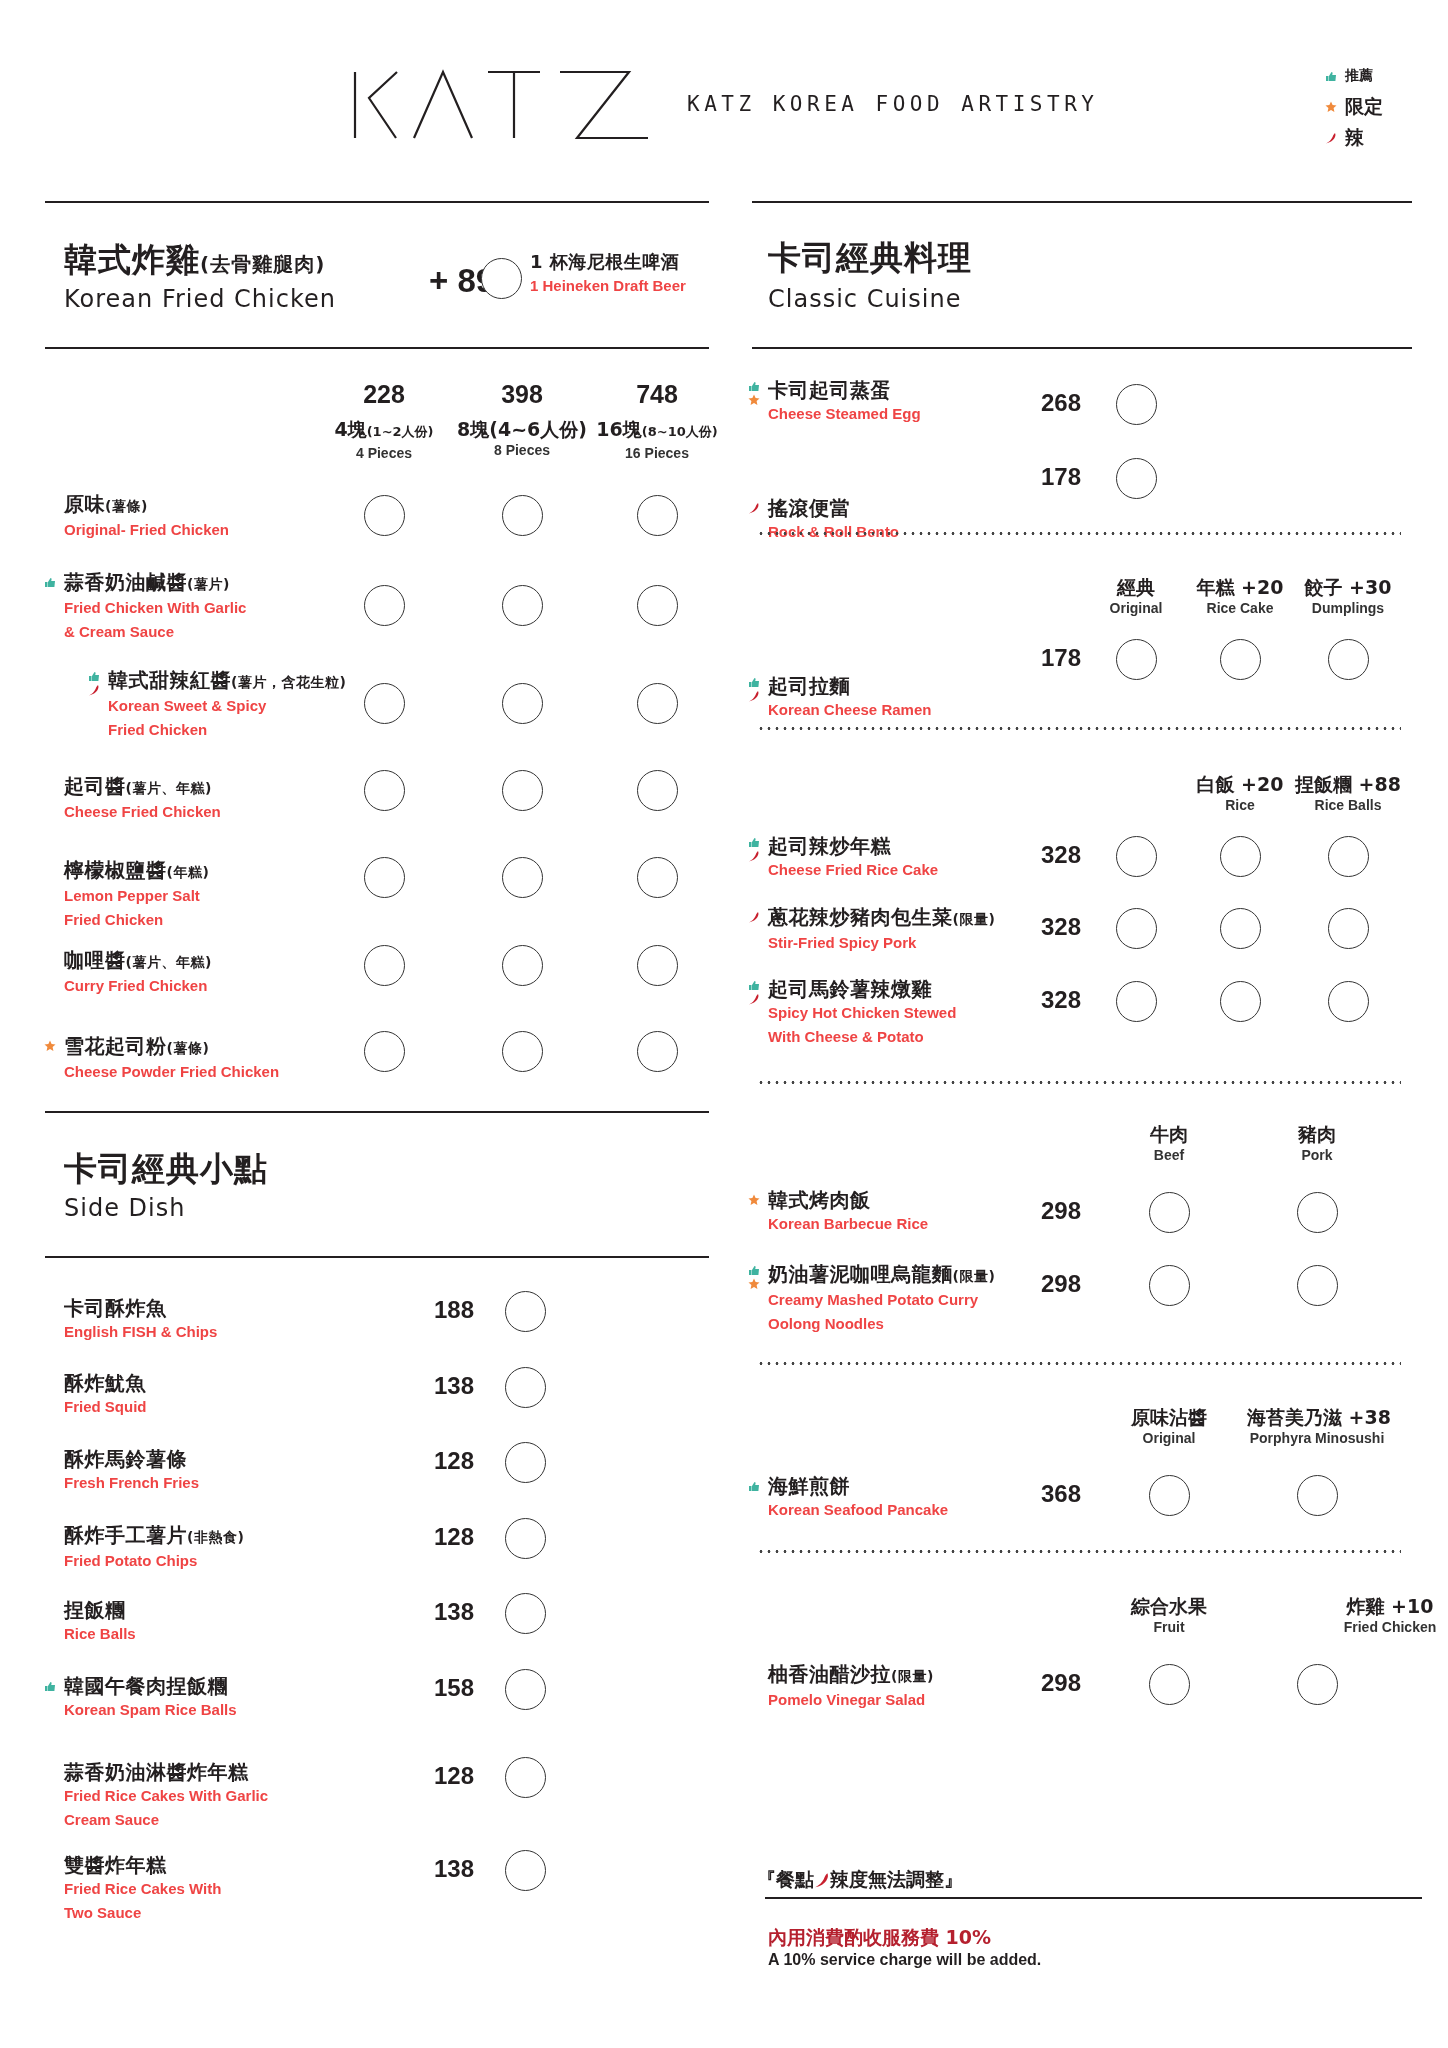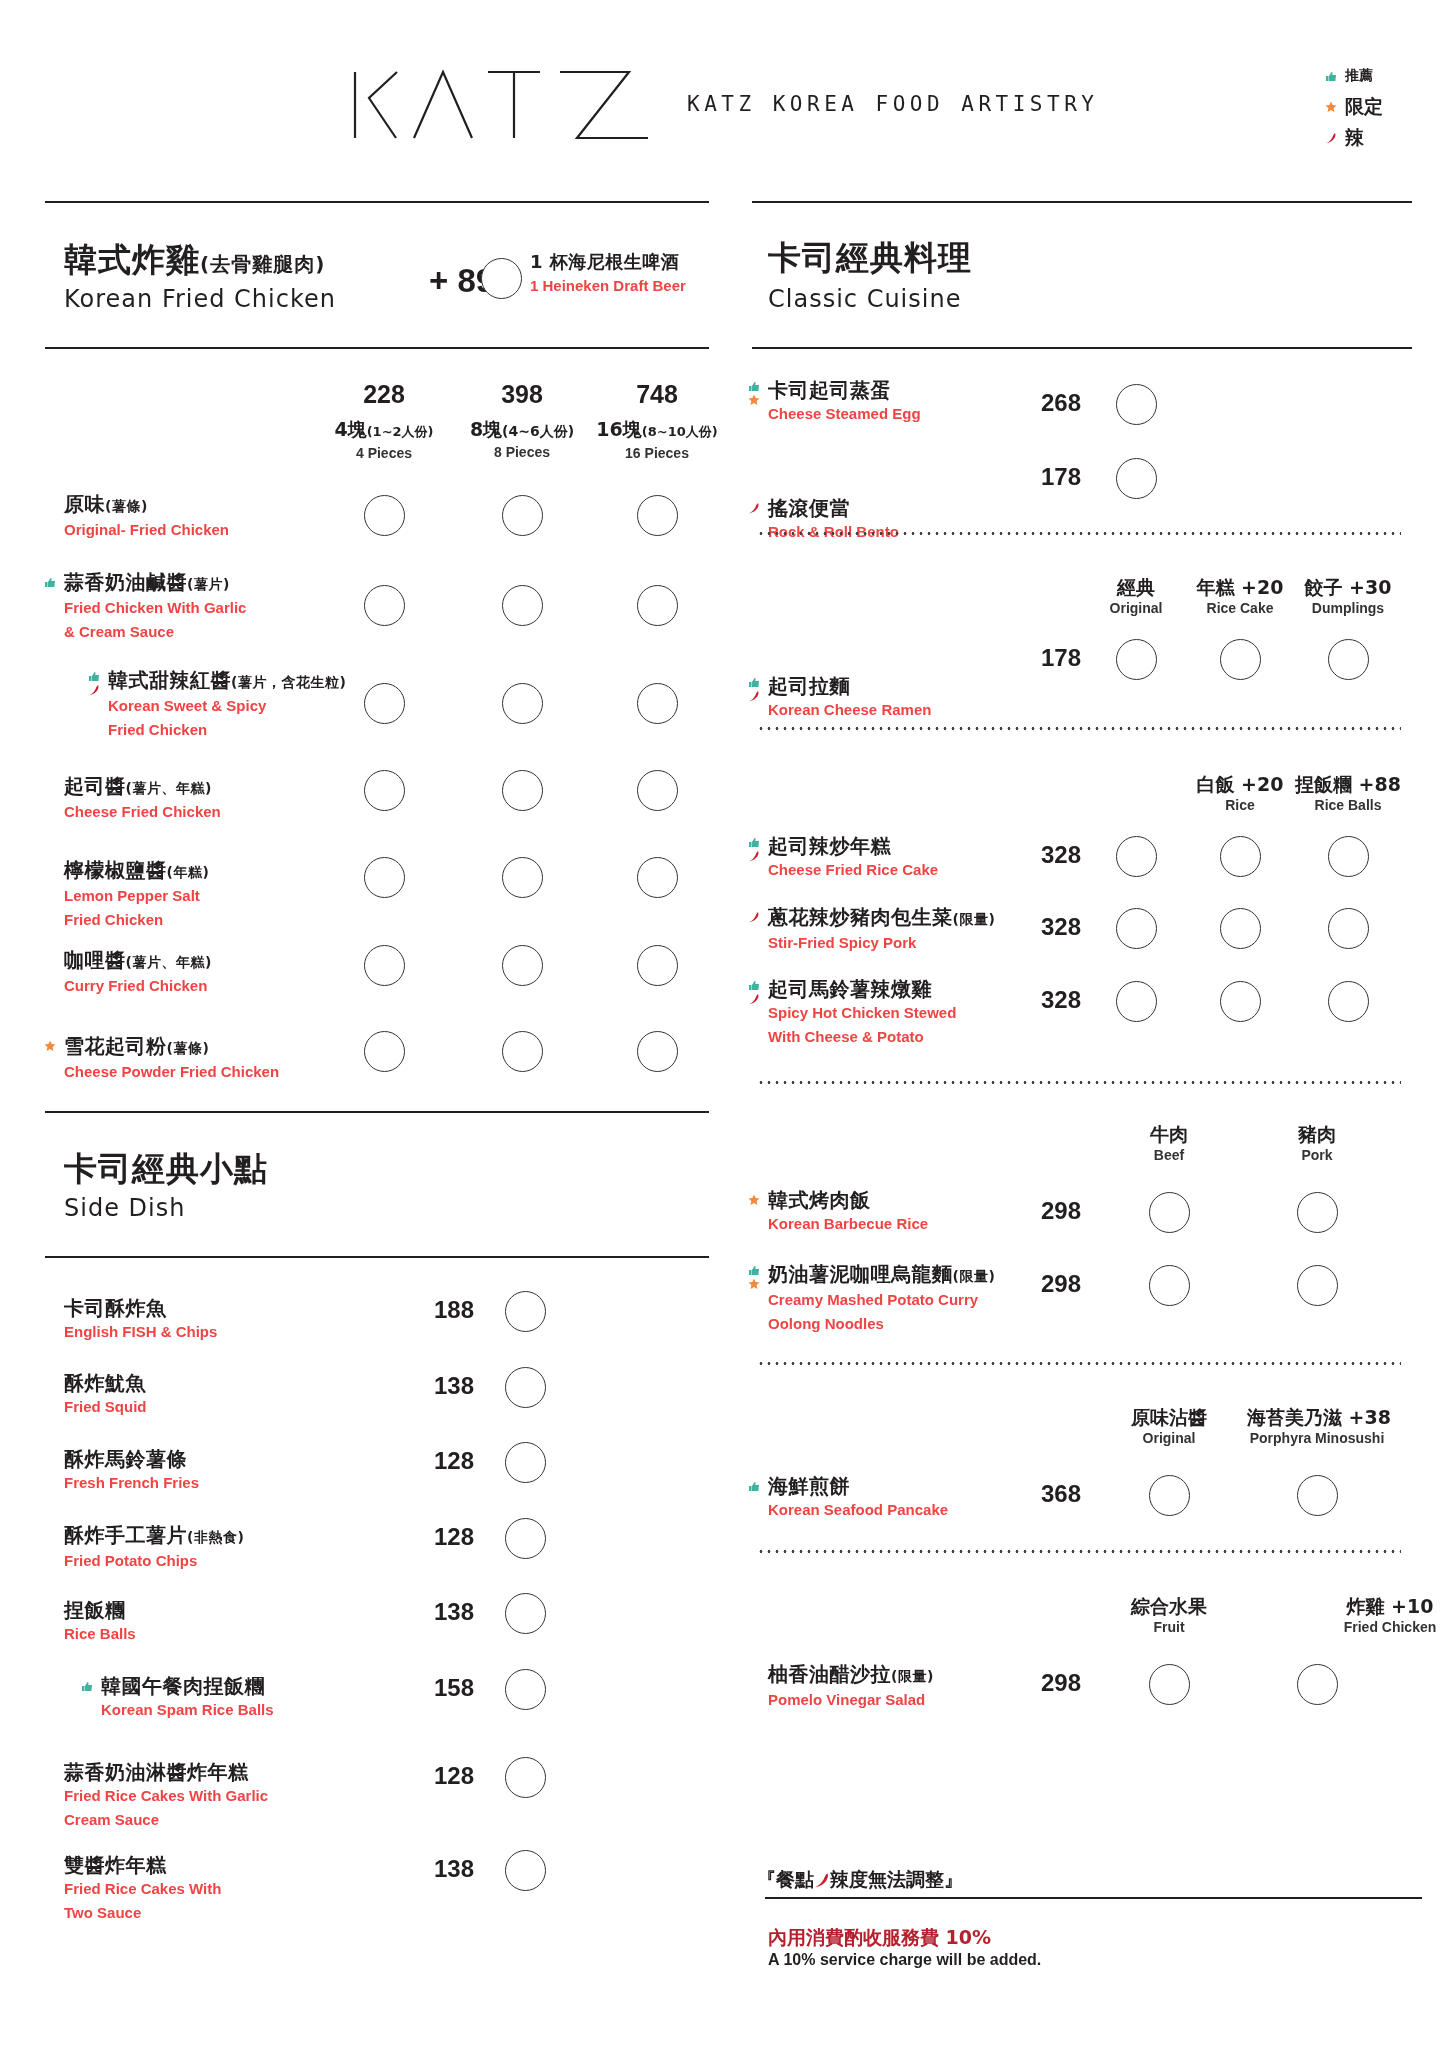--- a/index.html
+++ b/index.html
@@ -78,21 +78,21 @@
 <div class="hr" style="left:45px;top:347px;width:664px;"></div>
 
 <div id="fc-sizes">
     <div class="abs" style="left: 304px; top: 378px; width: 160px; text-align: center;">
       <div style="font-weight: bold; font-size: 25px; font-family: &quot;Liberation Sans&quot;, sans-serif; line-height: 32px;">228</div>
       <div style="font-weight: bold; font-size: 19px; line-height: 26px; margin-top: 6px; white-space: nowrap;"><span>4塊</span><small style="font-size: 13px;">(1~2人份)</small></div>
       <div style="font-weight: bold; font-size: 14px; line-height: 16px; color: rgb(51, 51, 51); font-family: &quot;Liberation Sans&quot;, sans-serif;">4 Pieces</div>
     </div>
     <div class="abs" style="left: 442px; top: 378px; width: 160px; text-align: center;">
       <div style="font-weight: bold; font-size: 25px; font-family: &quot;Liberation Sans&quot;, sans-serif; line-height: 32px;">398</div>
-      <div style="font-weight: bold; font-size: 19px; line-height: 26px; margin-top: 6px; white-space: nowrap;"><span>8塊</span><small style="font-size: 14px;">(4~6人份)</small></div>
+      <div style="font-weight: bold; font-size: 19px; line-height: 26px; margin-top: 6px; white-space: nowrap;"><span>8塊</span><small style="font-size: 19px;">(4~6人份)</small></div>
       <div style="font-weight: bold; font-size: 14px; line-height: 16px; color: rgb(51, 51, 51); font-family: &quot;Liberation Sans&quot;, sans-serif;">8 Pieces</div>
     </div>
     <div class="abs" style="left: 577px; top: 378px; width: 160px; text-align: center;">
       <div style="font-weight: bold; font-size: 25px; font-family: &quot;Liberation Sans&quot;, sans-serif; line-height: 32px;">748</div>
       <div style="font-weight: bold; font-size: 19px; line-height: 26px; margin-top: 6px; white-space: nowrap;"><span>16塊</span><small style="font-size: 13px;">(8~10人份)</small></div>
       <div style="font-weight: bold; font-size: 14px; line-height: 16px; color: rgb(51, 51, 51); font-family: &quot;Liberation Sans&quot;, sans-serif;">16 Pieces</div>
     </div>
   </div>
 <div id="fc-items">
     <div class="abs" style="left: 64px; top: 492px;">
@@ -195,21 +195,21 @@
       <div class="en">Fried Potato Chips</div>
     </div>
     <div class="price" style="left: 434px; top: 1523px;">128</div>
     <div class="circle" style="left: 505px; top: 1518px;"></div>
     <div class="abs" style="left: 64px; top: 1598px;">
       <div class="zh"><span>捏飯糰</span></div>
       <div class="en">Rice Balls</div>
     </div>
     <div class="price" style="left: 434px; top: 1598px;">138</div>
     <div class="circle" style="left: 505px; top: 1593px;"></div>
-    <div class="abs" style="left: 64px; top: 1674px; margin-left: 37px;">
+    <div class="abs" style="left: 64px; top: 1674px;">
       <div class="marks" style="left: -21px; top: 6px;">
         <svg viewBox="0 0 12 12" class="mk">
           <path d="M1 6h2.5v5H1zM4 6l2.5-4c1 0 1.3.8 1 1.8L7.2 5H11l-.6 6H4z" fill="#3fb3a0"></path>
         </svg>
       </div>
       <div class="zh"><span>韓國午餐肉捏飯糰</span></div>
       <div class="en">Korean Spam Rice Balls</div>
     </div>
     <div class="price" style="left: 434px; top: 1674px;">158</div>
     <div class="circle" style="left: 505px; top: 1669px;"></div>

